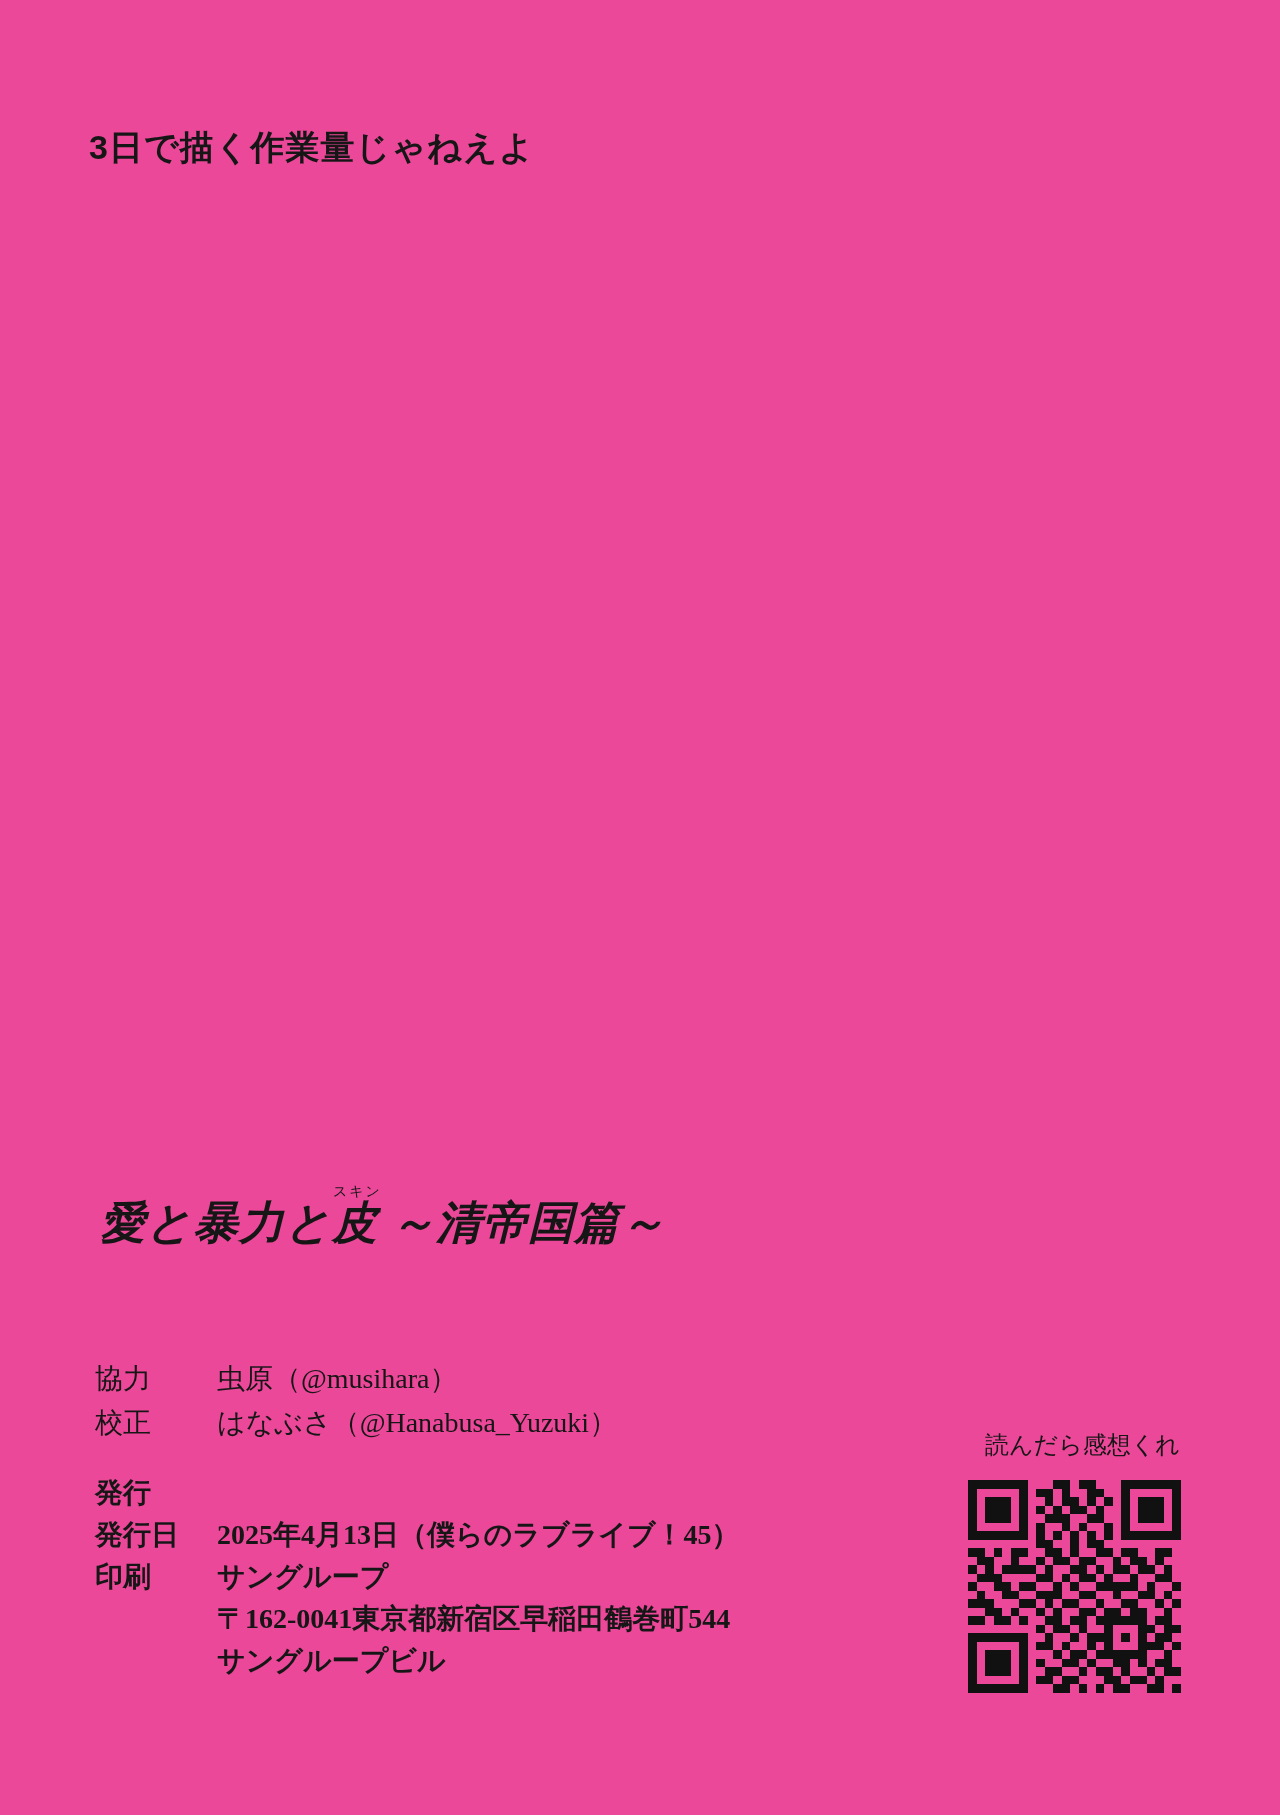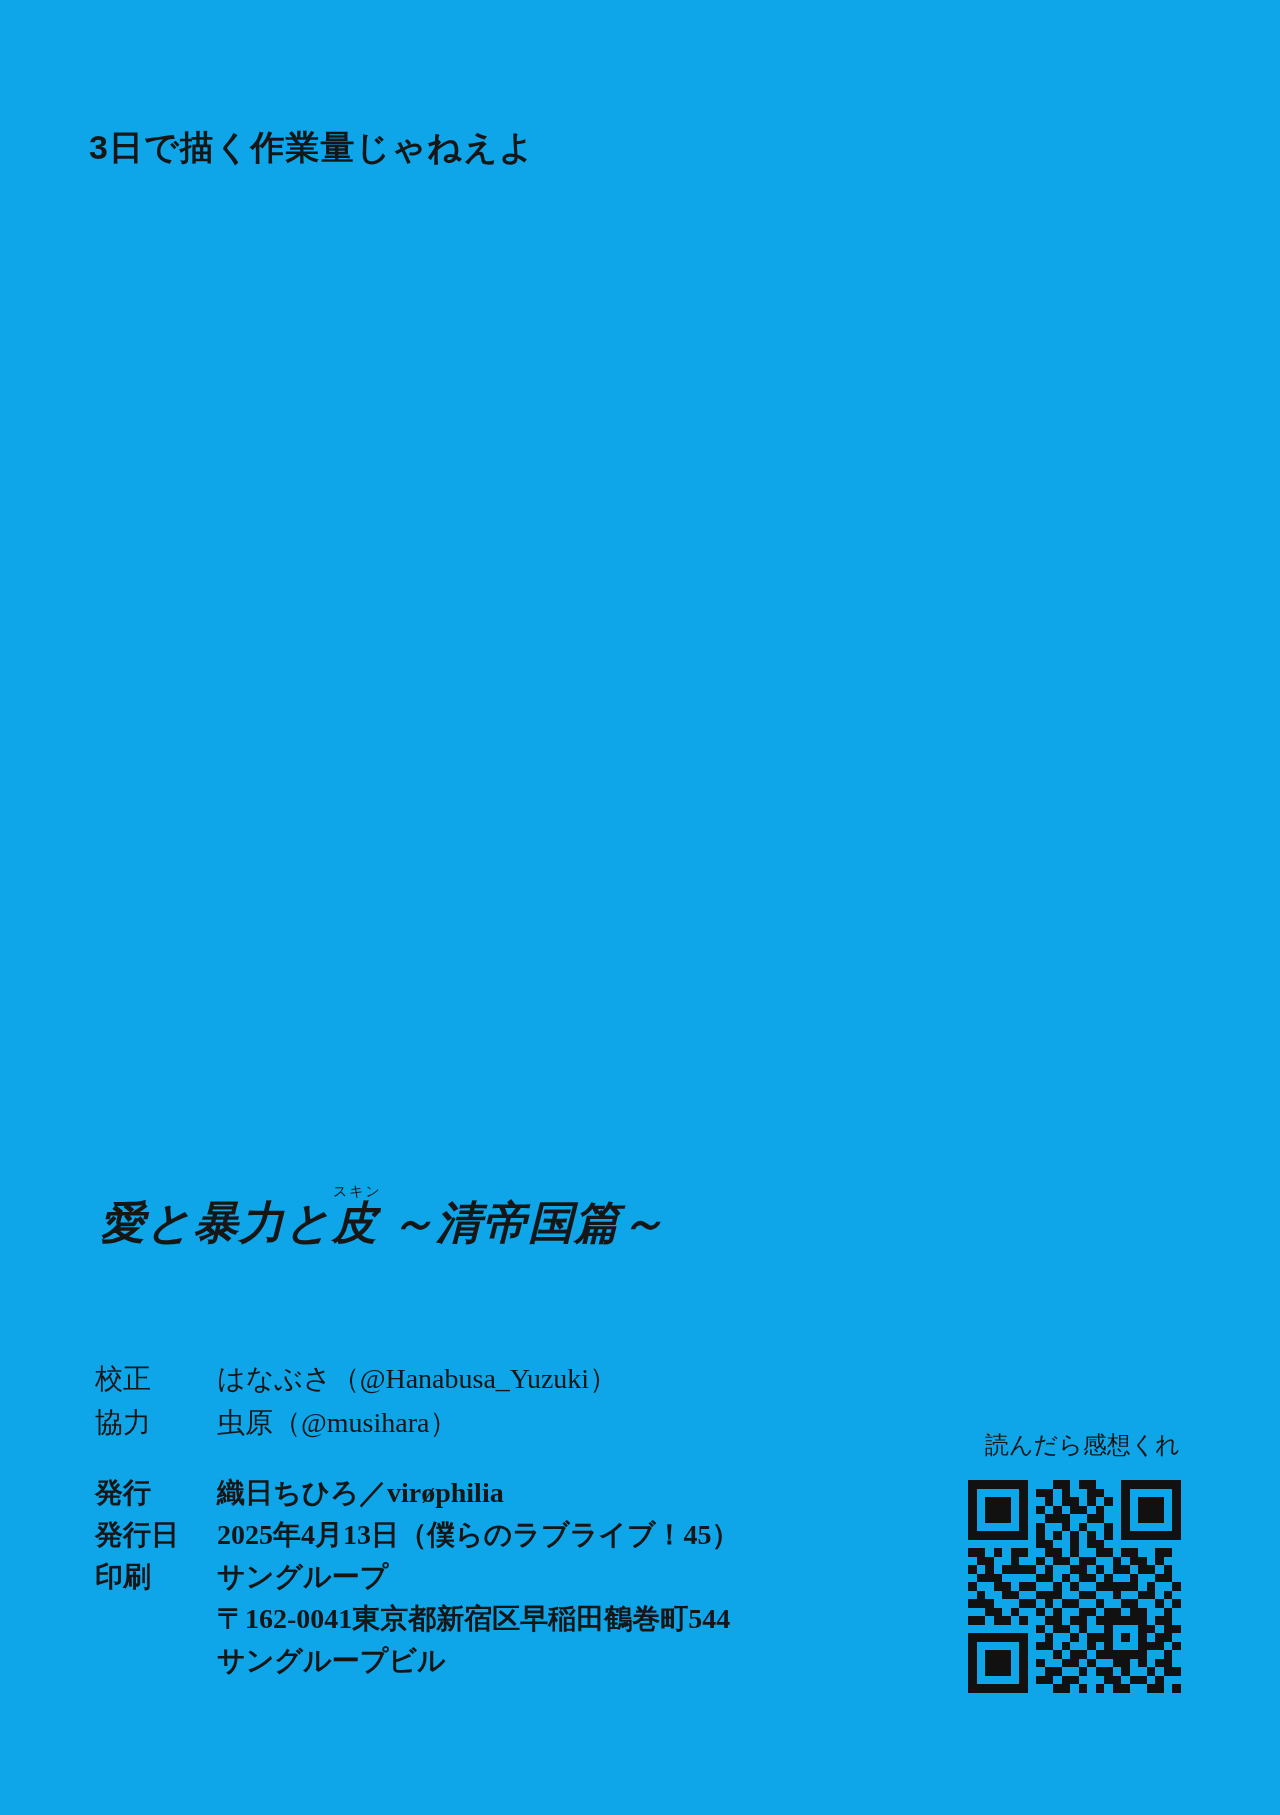--- a/index.html
+++ b/index.html
@@ -1,19 +1,19 @@
 <!DOCTYPE html>
 <html><head>
 <meta charset="utf-8">
 <style>
   html,body{margin:0;padding:0;background:#ffffff;}
   .page{
     position:relative;
     width:1280px;height:1815px;
-    background:#0ea5e9;
+    background:#ec4899;
     color:#161616;
     overflow:hidden;
     font-family:"Liberation Serif", serif;
   }
   .top-note{
     position:absolute;left:89px;top:130px;
     font-family:"Liberation Sans", sans-serif;
     font-weight:bold;font-size:34px;line-height:1;
     letter-spacing:1px;white-space:nowrap;
   }
@@ -61,33 +61,32 @@
 <body>
 
 <div class="page">
 
   <div class="top-note">3日で描く作業量じゃねえよ</div>
 
   <div class="book-title"><span>愛と暴力と</span><span class="ruby-wrap"><span class="furigana">スキン</span><span>皮</span></span><span> ～清帝国篇～</span></div>
 
   <div class="credits credits-group-1">
       <div class="credit-row">
+        <span class="credit-label">協力</span>
+        <span class="credit-value">虫原（@musihara）</span>
+      </div>
+      <div class="credit-row">
         <span class="credit-label">校正</span>
         <span class="credit-value">はなぶさ（@Hanabusa_Yuzuki）</span>
       </div>
-      <div class="credit-row">
-        <span class="credit-label">協力</span>
-        <span class="credit-value">虫原（@musihara）</span>
-      </div>
     </div>
 
   <div class="credits credits-group-2">
       <div class="credit-row">
         <span class="credit-label">発行</span>
-        <span class="credit-value">織日ちひろ／virøphilia</span>
       </div>
       <div class="credit-row">
         <span class="credit-label">発行日</span>
         <span class="credit-value">2025年4月13日（僕らのラブライブ！45）</span>
       </div>
       <div class="credit-row">
         <span class="credit-label">印刷</span>
         <span class="credit-value">サングループ</span>
       </div>
       <div class="credit-row">

